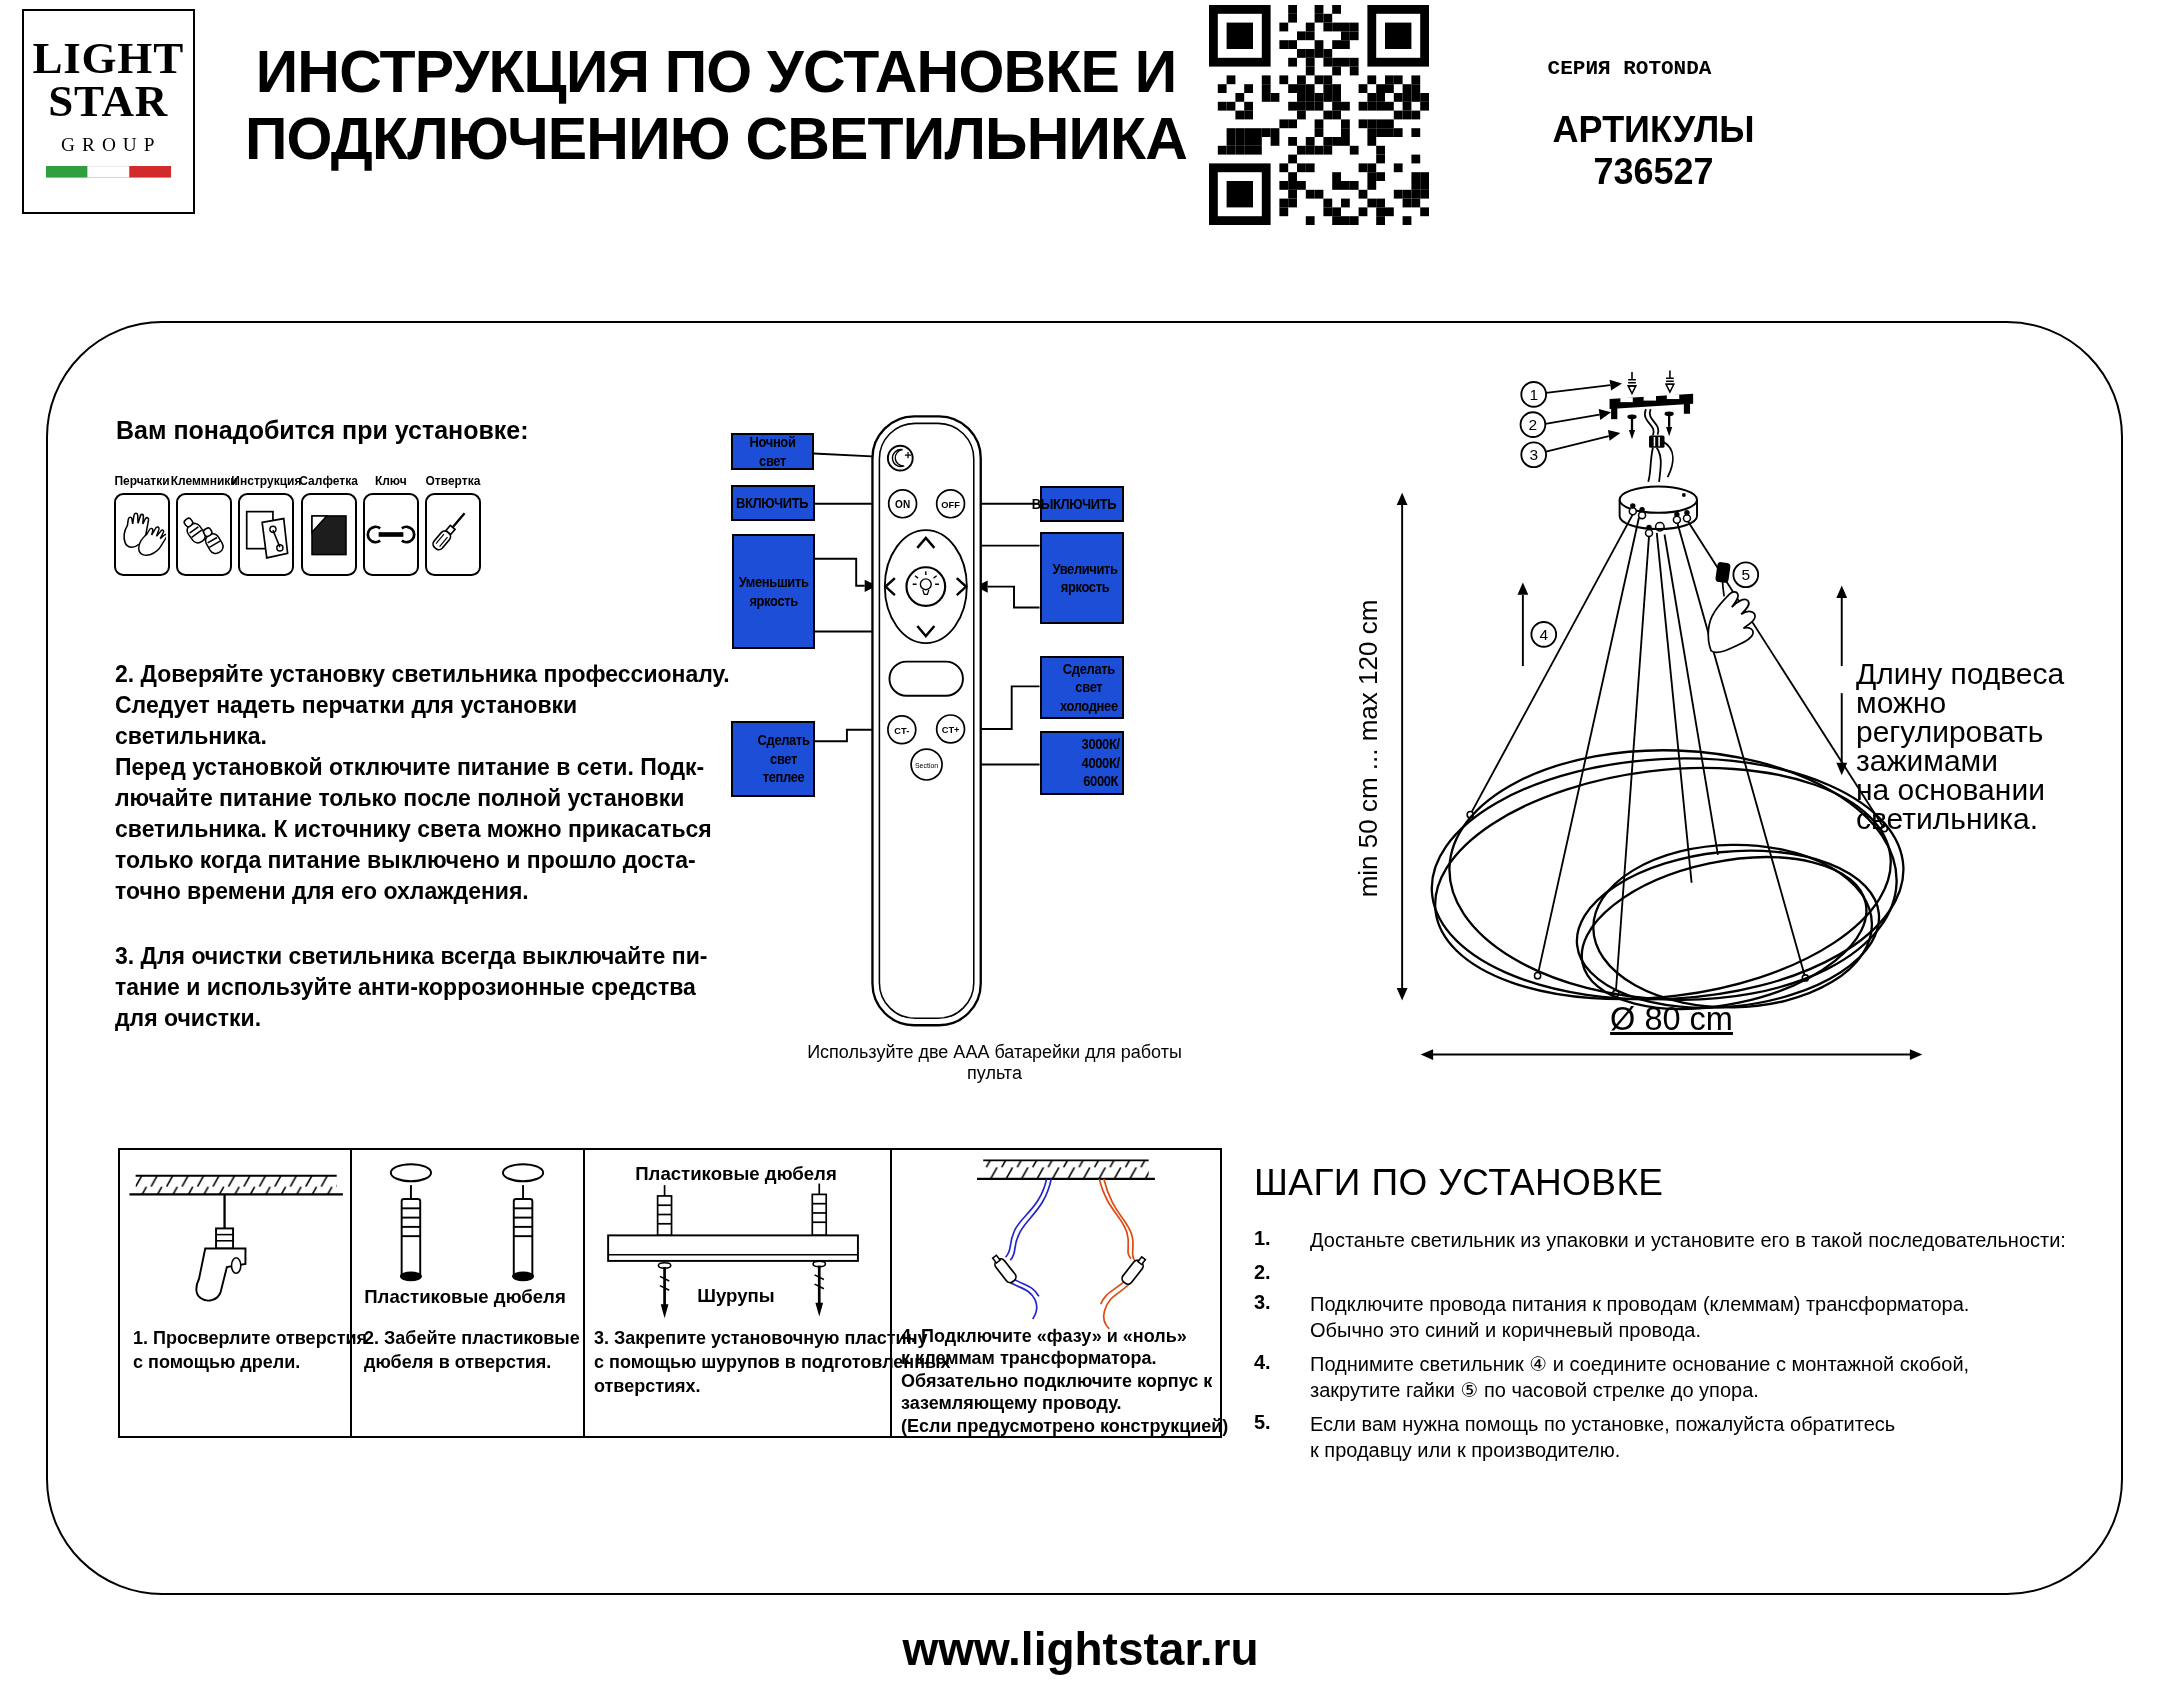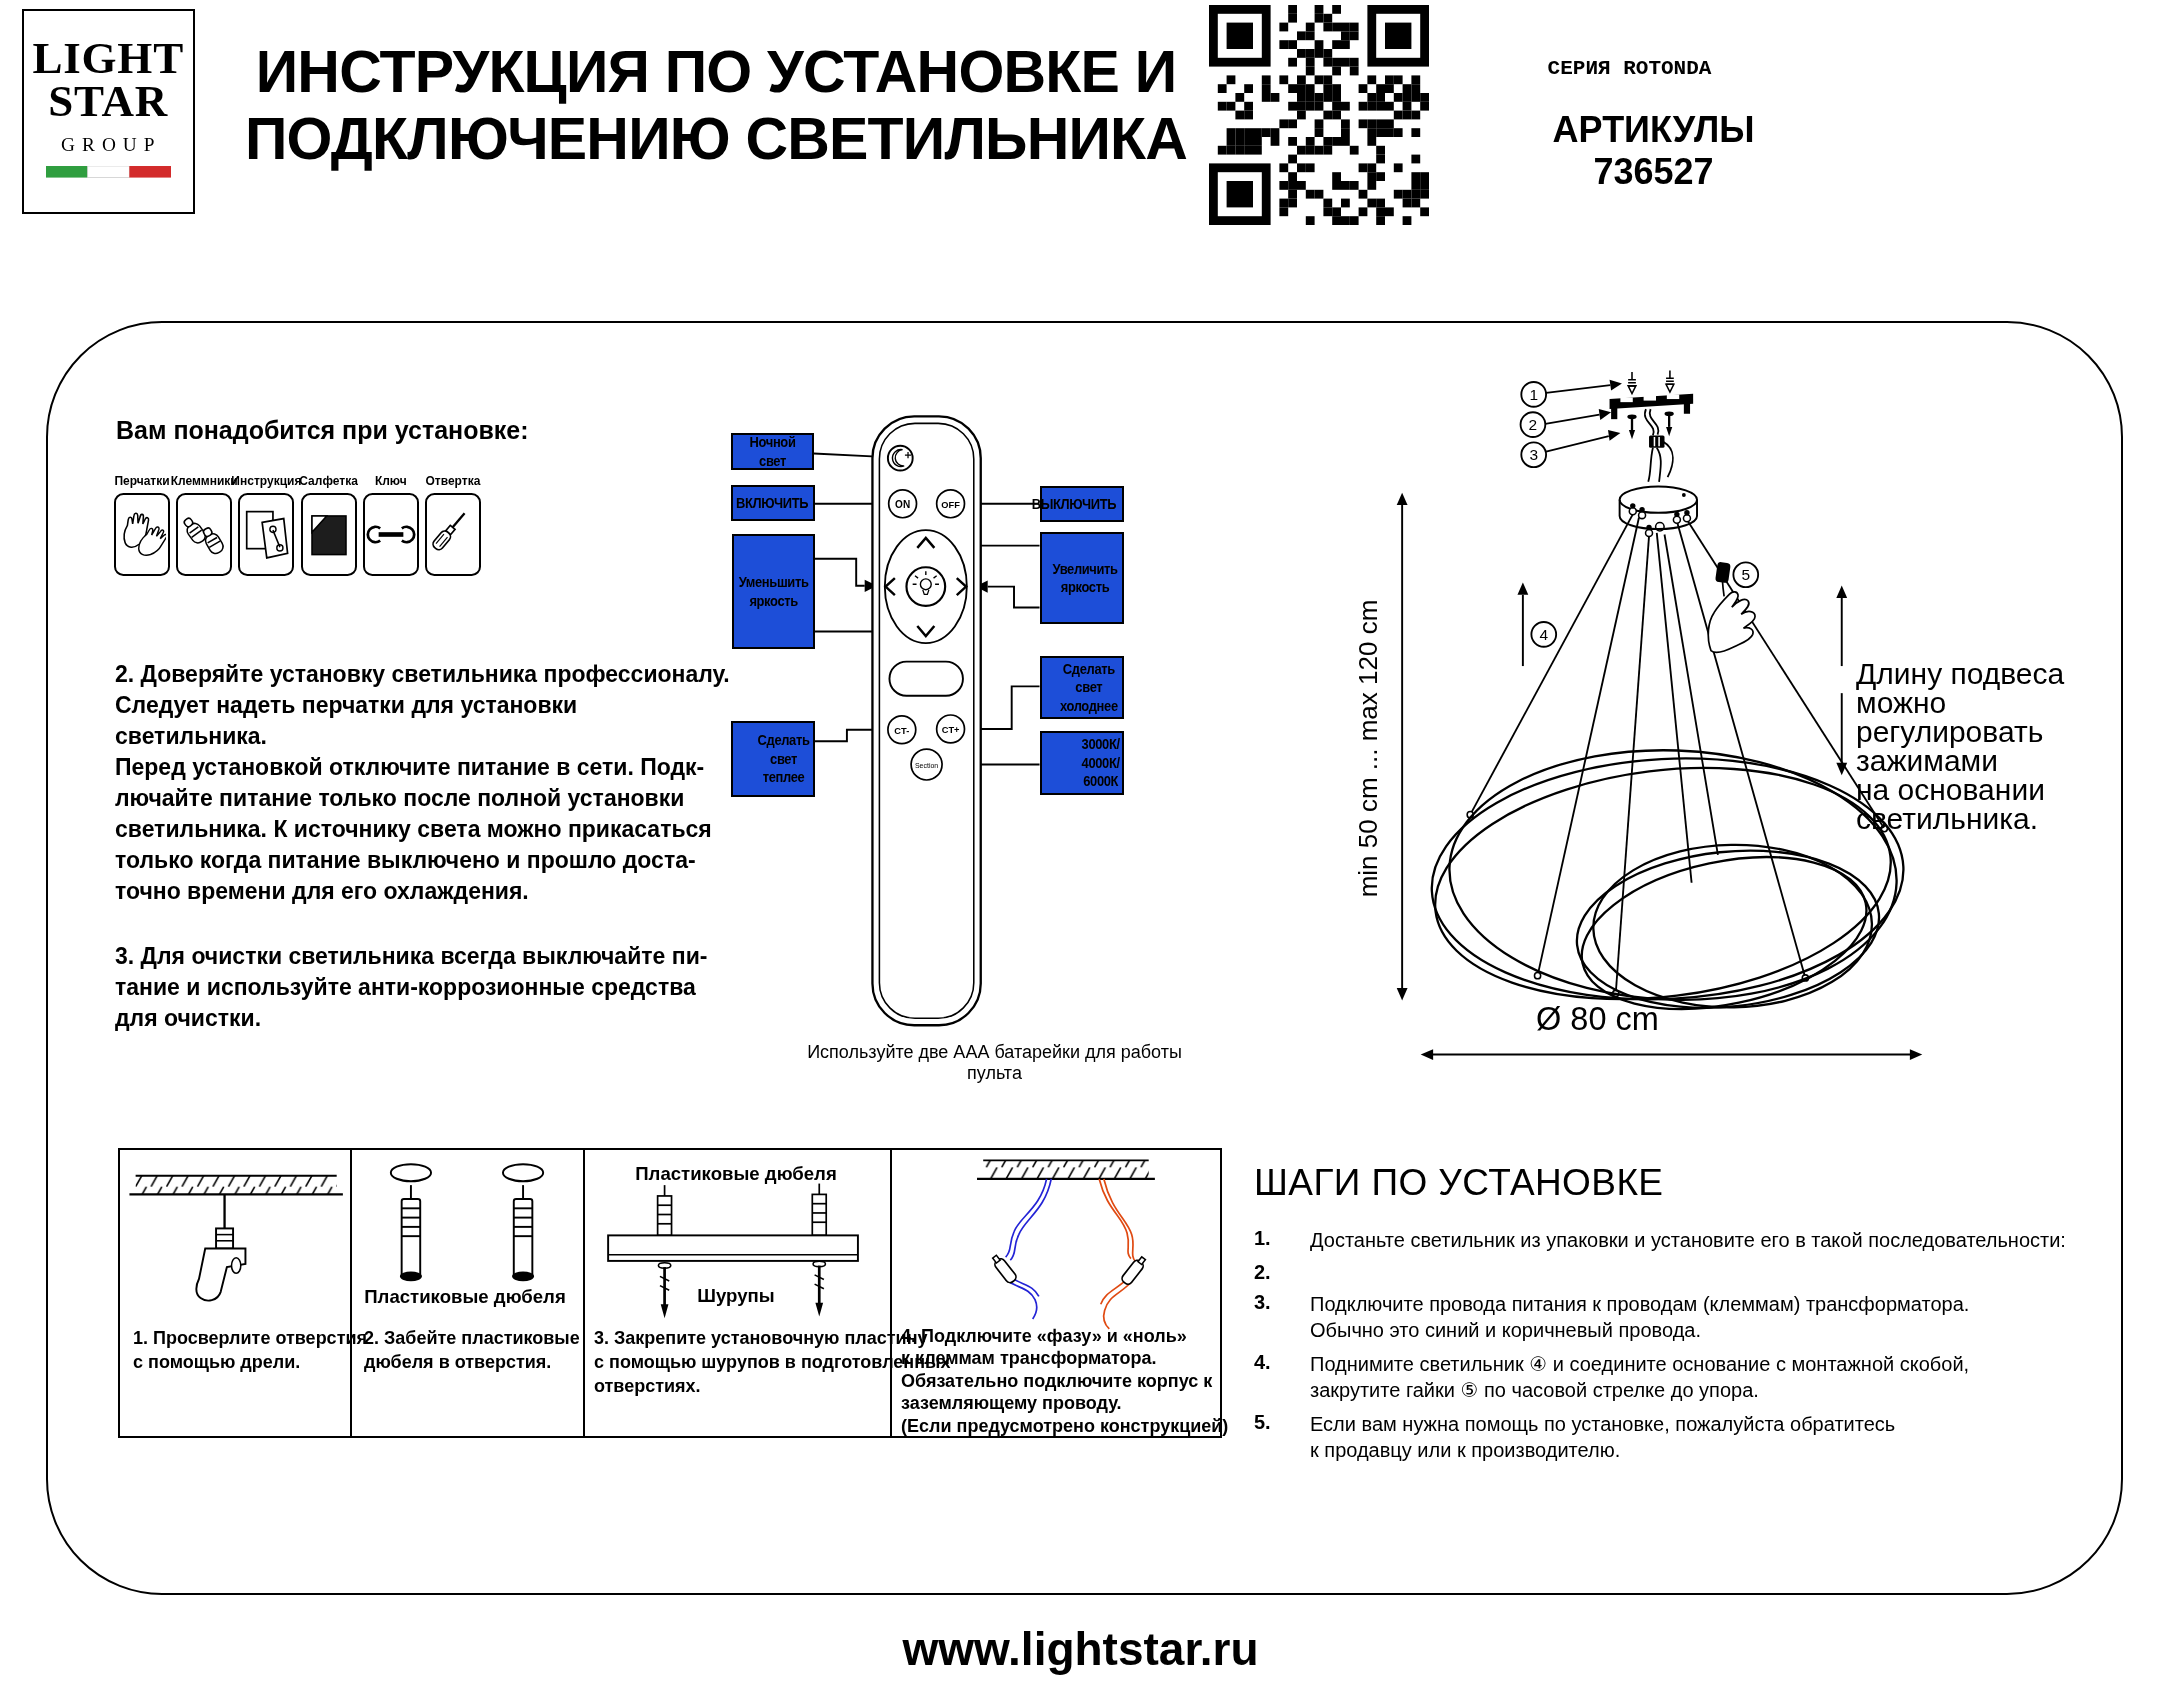--- a/index.html
+++ b/index.html
@@ -26,21 +26,21 @@
   .tool-box{width:56px;height:83px;border:2.3px solid #000;border-radius:9.3px;display:flex;align-items:center;justify-content:center;box-sizing:border-box;}
   .notes{left:115px;top:659px;width:619px;font-size:23px;font-weight:700;line-height:31px;}
   .notes p{margin:0 0 34px 0;}
   
   .callout{border:2.3px solid #000;display:flex;align-items:center;justify-content:flex-end;text-align:center;box-sizing:border-box;background:#1d4ed8;}
   .callout span{display:inline-block;font-size:14.7px;font-weight:700;line-height:1.25;letter-spacing:-0.4px;transform:scaleX(0.88);}
   .battery-note{left:778px;top:1042px;width:433px;font-size:18px;text-align:center;}
   
   .vdim{left:1353px;top:1000px;width:503px;transform:rotate(-90deg);transform-origin:0 0;text-align:center;font-size:26px;}
   .adjust-note{left:1856px;top:659px;font-size:30px;line-height:29px;}
-  .diameter{left:1536px;top:1001px;width:271px;text-align:left;font-size:32.5px;}
+  .diameter{left:1536px;top:1001px;width:271px;text-align:center;font-size:32.5px;text-decoration:underline;}
   
   .steps-table{left:118px;top:1148px;width:1104px;height:290px;border:2.3px solid #000;display:flex;box-sizing:border-box;}
   .steps-col{height:100%;box-sizing:border-box;}
   .steps-col + .steps-col{border-left:2.3px solid #000;}
   .pane-label{font-size:18.6px;font-weight:700;text-align:center;}
   .pane-caption{font-size:18px;font-weight:700;line-height:24px;}
   .pane-caption4{font-size:18px;font-weight:700;line-height:22.4px;}
   
   .install{left:1254px;top:1162px;width:855px;}
   .install-heading{font-size:37px;font-weight:400;letter-spacing:0.4px;margin:0 0 23px 0;}

